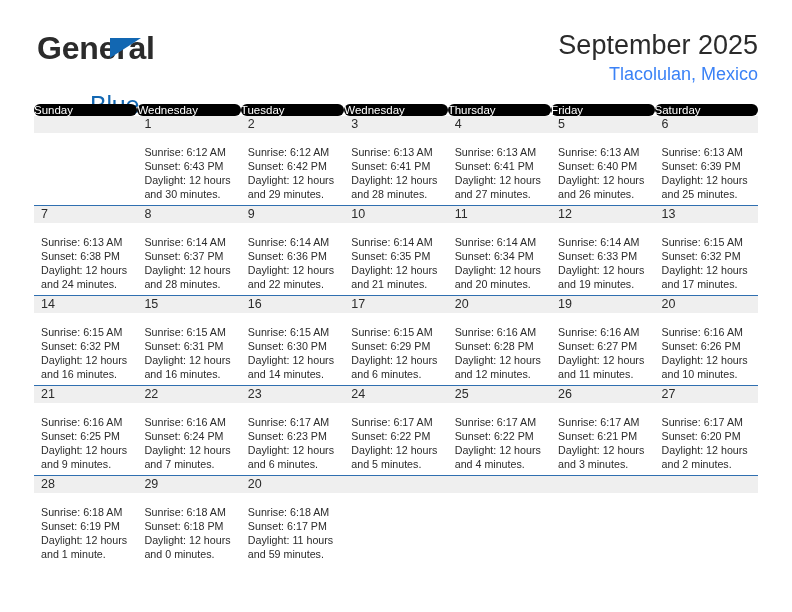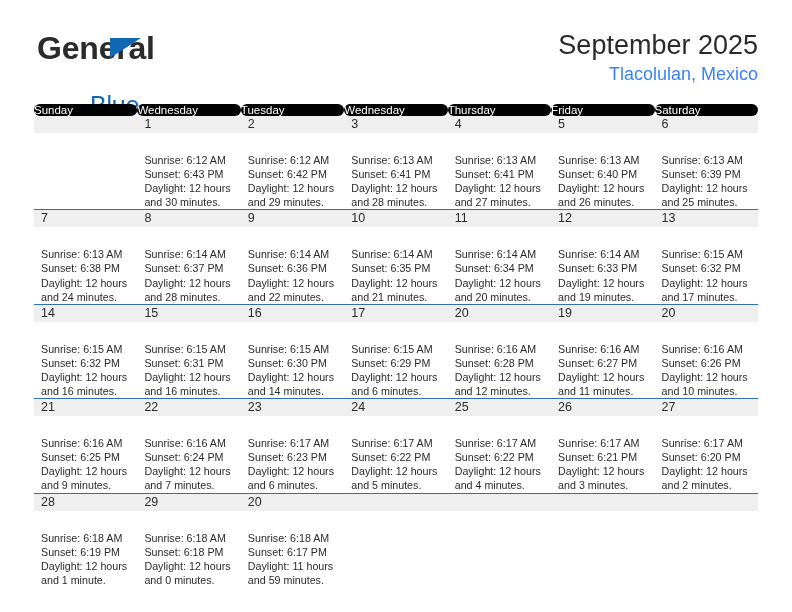--- a/index.html
+++ b/index.html
@@ -123,21 +123,21 @@
     height: 17px;
     line-height: 17px;
     padding-left: 7px;
     font-size: 12.5px;
     color: #2b2b2b;
   }
   .daynum-band.empty {
     color: transparent;
   }
   .cell-body {
-    padding: 20px 7px 0 7px;
+    padding: 12px 7px 0 7px;
     font-size: 10.7px;
     line-height: 14.1px;
     color: #2b2b2b;
   }
   .cell-body.empty {
     visibility: hidden;
   }
   .cell-line {
     white-space: nowrap;
   }

